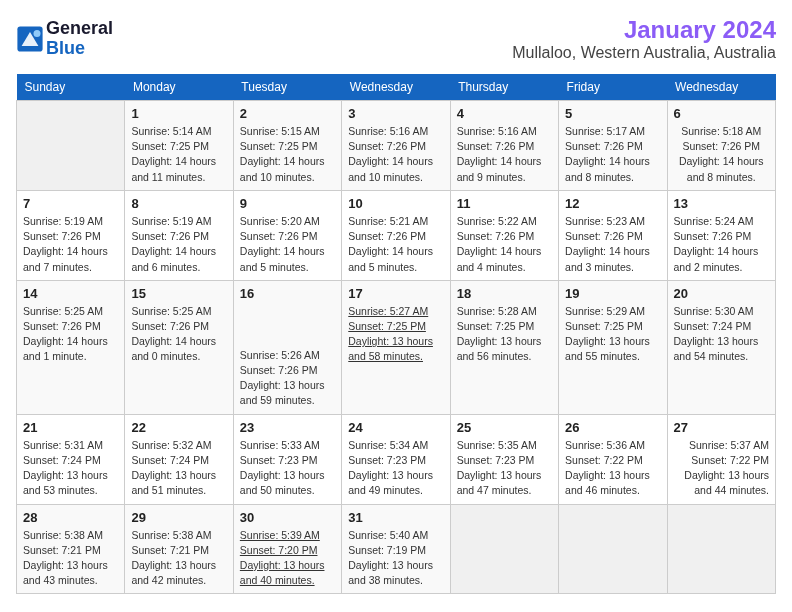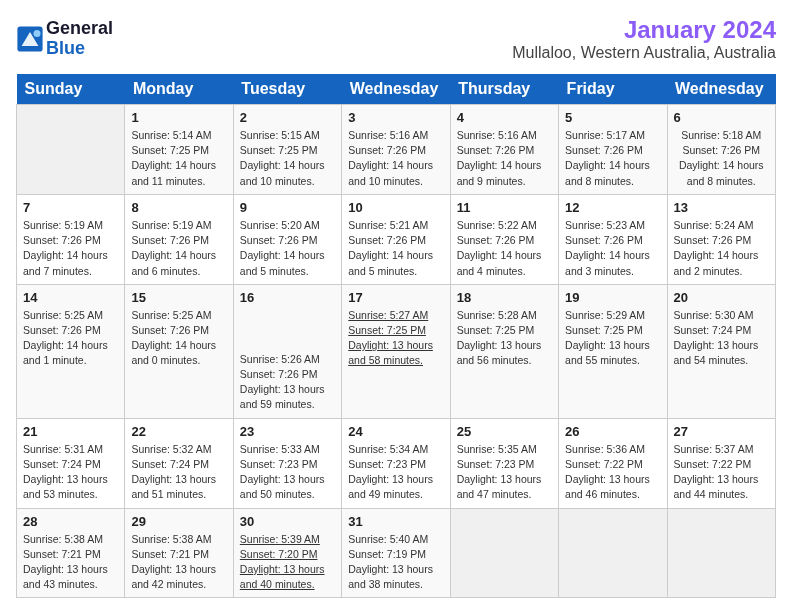--- a/index.html
+++ b/index.html
@@ -40,22 +40,22 @@
     table {
       width: 100%;
       border-collapse: collapse;
       font-size: 11px;
     }
     thead th {
       background: #1565c0;
       color: #fff;
       text-align: left;
       padding: 6px 8px;
-      font-size: 16px;
-      font-weight: bold;
+      font-size: 12px;
+      font-weight: normal;
       margin-left: 36px;
     }
     tbody td {
       border: 1px solid #ccc;
       vertical-align: top;
       padding: 5px 6px;
       min-height: 70px;
       color: #222;
       width: calc(100% / 7);
     }
@@ -299,21 +299,21 @@
         </td>
         <td>
           <span class="day-number">26</span>
           <div class="cell-content" style="white-space: pre-line;">Sunrise: 5:36 AM
 Sunset: 7:22 PM
 Daylight: 13 hours
 and 46 minutes.</div>
         </td>
         <td>
           <span class="day-number">27</span>
-          <div class="cell-content" style="white-space: pre-line;">Sunrise: 5:37 AM
+          <div class="cell-content" style="white-space: pre-line; text-align: right;">Sunrise: 5:37 AM
 Sunset: 7:22 PM
 Daylight: 13 hours
 and 44 minutes.</div>
         </td>
       </tr>
       <tr>
         <td>
           <span class="day-number">28</span>
           <div class="cell-content" style="white-space: pre-line;">Sunrise: 5:38 AM
 Sunset: 7:21 PM

